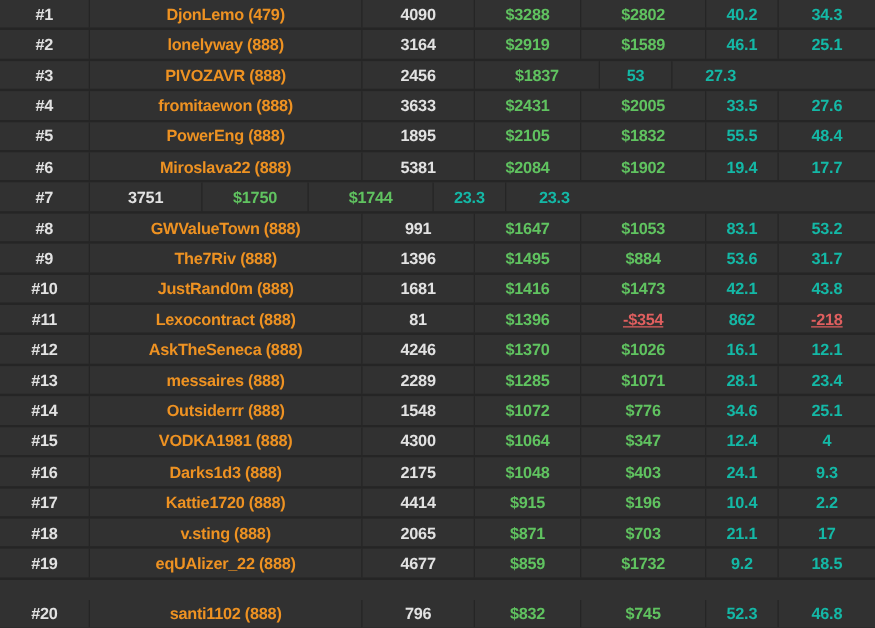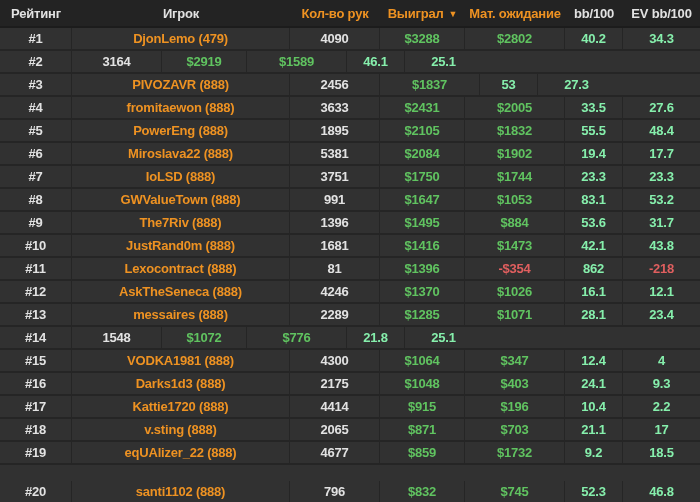--- a/index.html
+++ b/index.html
@@ -30,58 +30,47 @@
   .c-rank{width:72px;flex:0 0 72px;}
   .c-player{width:218px;flex:0 0 218px;}
   .c-hands{width:90px;flex:0 0 90px;}
   .c-won{width:85px;flex:0 0 85px;}
   .c-ev{width:100px;flex:0 0 100px;}
   .c-bb{width:58px;flex:0 0 58px;}
   .c-evbb{width:77px;flex:0 0 77px;}
   .t-white{color:#e2e2e2;}
   .t-orange{color:#ee9222;}
   .t-money{color:#60c360;}
-  .t-bb{color:#86efac;}
-  .neg{color:#e05f5f !important;}
+  .t-bb{color:#14b8a6;}
+  .neg{color:#e05f5f !important;text-decoration:underline;}
   .sort-icon{
     color:#ee9222;font-size:9px;margin-left:5px;line-height:1;
     display:inline-block;transform:translateY(1px);
   }
   .hcell{cursor:pointer;}
 </style>
 </head>
 <body>
 
 <div class="board">
-  <div class="hdr">
-    <div class="hcell c-rank t-white">Рейтинг</div>
-    <div class="hcell c-player t-white">Игрок</div>
-    <div class="hcell c-hands t-orange">Кол-во рук</div>
-    <div class="hcell c-won t-orange">
-      <span>Выиграл</span>
-      <span class="sort-icon">▼</span>
-    </div>
-    <div class="hcell c-ev t-orange">Мат. ожидание</div>
-    <div class="hcell c-bb t-white">bb/100</div>
-    <div class="hcell c-evbb t-white">EV bb/100</div>
-  </div>
 
   <div class="rows" id="rows">
   <div class="row">
     <div class="cell c-rank t-white">#1</div>
     <div class="cell c-player t-orange">DjonLemo (479)</div>
     <div class="cell c-hands t-white">4090</div>
     <div class="cell c-won t-money">$3288</div>
     <div class="cell c-ev t-money">$2802</div>
     <div class="cell c-bb t-bb">40.2</div>
     <div class="cell c-evbb t-bb">34.3</div>
   </div>
 
   <div class="row">
     <div class="cell c-rank t-white">#2</div>
+    <div class="cell c-player t-orange">lonelyway (888)</div>
     <div class="cell c-hands t-white">3164</div>
     <div class="cell c-won t-money">$2919</div>
     <div class="cell c-ev t-money">$1589</div>
     <div class="cell c-bb t-bb">46.1</div>
     <div class="cell c-evbb t-bb">25.1</div>
   </div>
 
   <div class="row">
     <div class="cell c-rank t-white">#3</div>
     <div class="cell c-player t-orange">PIVOZAVR (888)</div>
@@ -116,21 +105,20 @@
     <div class="cell c-player t-orange">Miroslava22 (888)</div>
     <div class="cell c-hands t-white">5381</div>
     <div class="cell c-won t-money">$2084</div>
     <div class="cell c-ev t-money">$1902</div>
     <div class="cell c-bb t-bb">19.4</div>
     <div class="cell c-evbb t-bb">17.7</div>
   </div>
 
   <div class="row">
     <div class="cell c-rank t-white">#7</div>
-    <div class="cell c-player t-orange">IoLSD (888)</div>
     <div class="cell c-hands t-white">3751</div>
     <div class="cell c-won t-money">$1750</div>
     <div class="cell c-ev t-money">$1744</div>
     <div class="cell c-bb t-bb">23.3</div>
     <div class="cell c-evbb t-bb">23.3</div>
   </div>
 
   <div class="row">
     <div class="cell c-rank t-white">#8</div>
     <div class="cell c-player t-orange">GWValueTown (888)</div>
@@ -186,24 +174,25 @@
     <div class="cell c-player t-orange">messaires (888)</div>
     <div class="cell c-hands t-white">2289</div>
     <div class="cell c-won t-money">$1285</div>
     <div class="cell c-ev t-money">$1071</div>
     <div class="cell c-bb t-bb">28.1</div>
     <div class="cell c-evbb t-bb">23.4</div>
   </div>
 
   <div class="row">
     <div class="cell c-rank t-white">#14</div>
+    <div class="cell c-player t-orange">Outsiderrr (888)</div>
     <div class="cell c-hands t-white">1548</div>
     <div class="cell c-won t-money">$1072</div>
     <div class="cell c-ev t-money">$776</div>
-    <div class="cell c-bb t-bb">21.8</div>
+    <div class="cell c-bb t-bb">34.6</div>
     <div class="cell c-evbb t-bb">25.1</div>
   </div>
 
   <div class="row">
     <div class="cell c-rank t-white">#15</div>
     <div class="cell c-player t-orange">VODKA1981 (888)</div>
     <div class="cell c-hands t-white">4300</div>
     <div class="cell c-won t-money">$1064</div>
     <div class="cell c-ev t-money">$347</div>
     <div class="cell c-bb t-bb">12.4</div>

